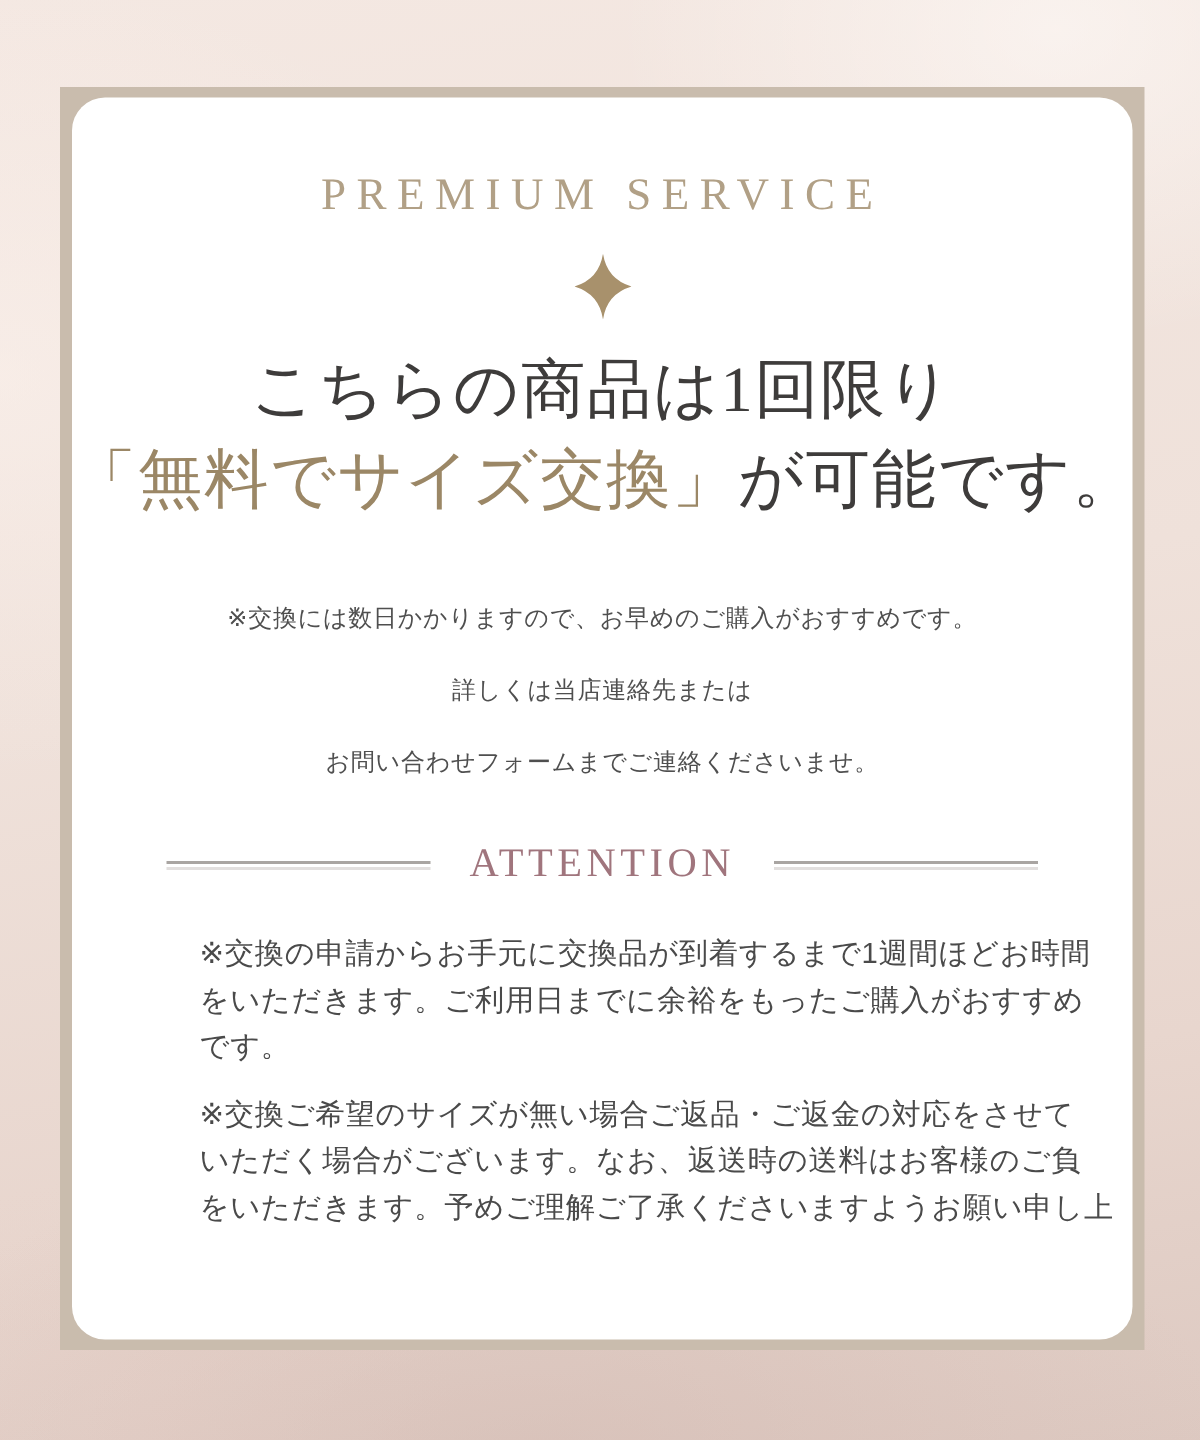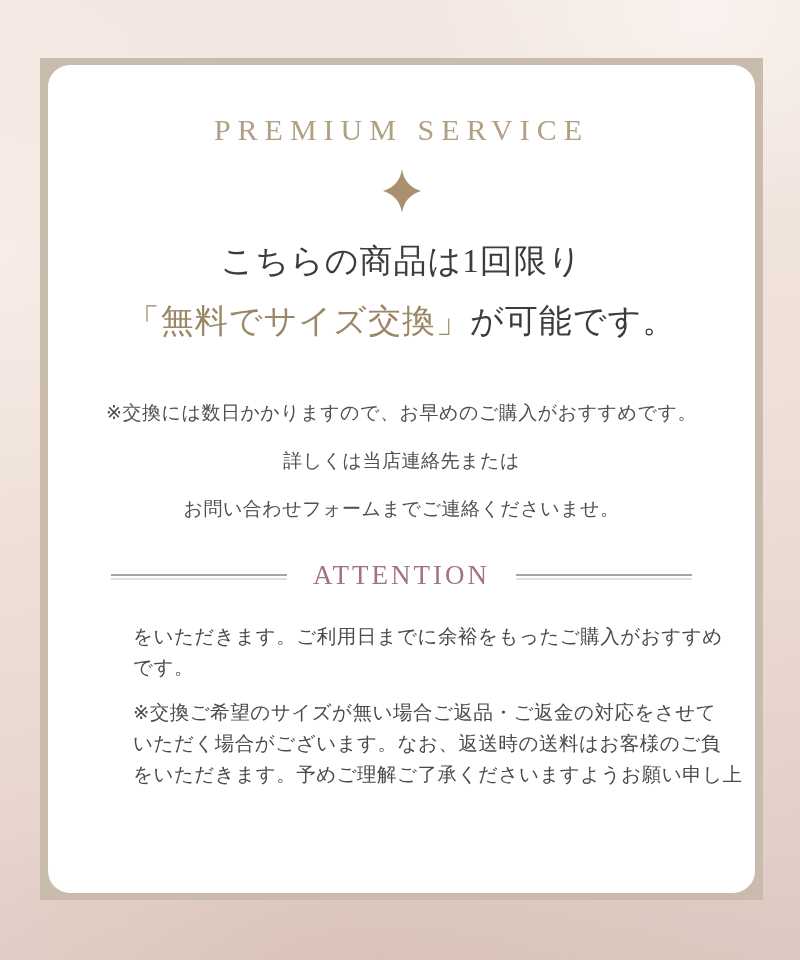--- a/index.html
+++ b/index.html
@@ -57,37 +57,37 @@
     margin-top: 20px;
     height: 44px;
     display: flex;
     align-items: center;
     justify-content: center;
   }
 
   .heading {
     margin-top: 18px;
     font-family: "Liberation Serif", "DejaVu Serif", serif;
-    font-size: 33px;
+    font-size: 43px;
     line-height: 60px;
     color: #3e3c3b;
     letter-spacing: 1px;
     white-space: nowrap;
   }
   .heading .gold {
     color: #9b8766;
   }
   .heading .gold-bold {
     color: #9b8766;
     font-weight: 400;
   }
 
   .note {
     margin-top: 38px;
-    font-size: 19px;
+    font-size: 16px;
     line-height: 48px;
     color: #4f4f4f;
     letter-spacing: 0.5px;
   }
 
   .divider {
     margin-top: 26px;
     display: flex;
     align-items: center;
     justify-content: center;
@@ -145,20 +145,21 @@
   </div>
 
   <div class="divider">
     <div class="divider-line"></div>
     <div class="attention-label">ATTENTION</div>
     <div class="divider-line"></div>
   </div>
 
   <div class="paragraphs">
     <div class="para">
+      <div>※交換の申請からお手元に交換品が到着するまで1週間ほどお時間</div>
       <div>をいただきます。ご利用日までに余裕をもったご購入がおすすめ</div>
       <div>です。</div>
     </div>
     <div class="para">
       <div>※交換ご希望のサイズが無い場合ご返品・ご返金の対応をさせて</div>
       <div>いただく場合がございます。なお、返送時の送料はお客様のご負</div>
       <div>をいただきます。予めご理解ご了承くださいますようお願い申し上</div>
     </div>
   </div>
 

